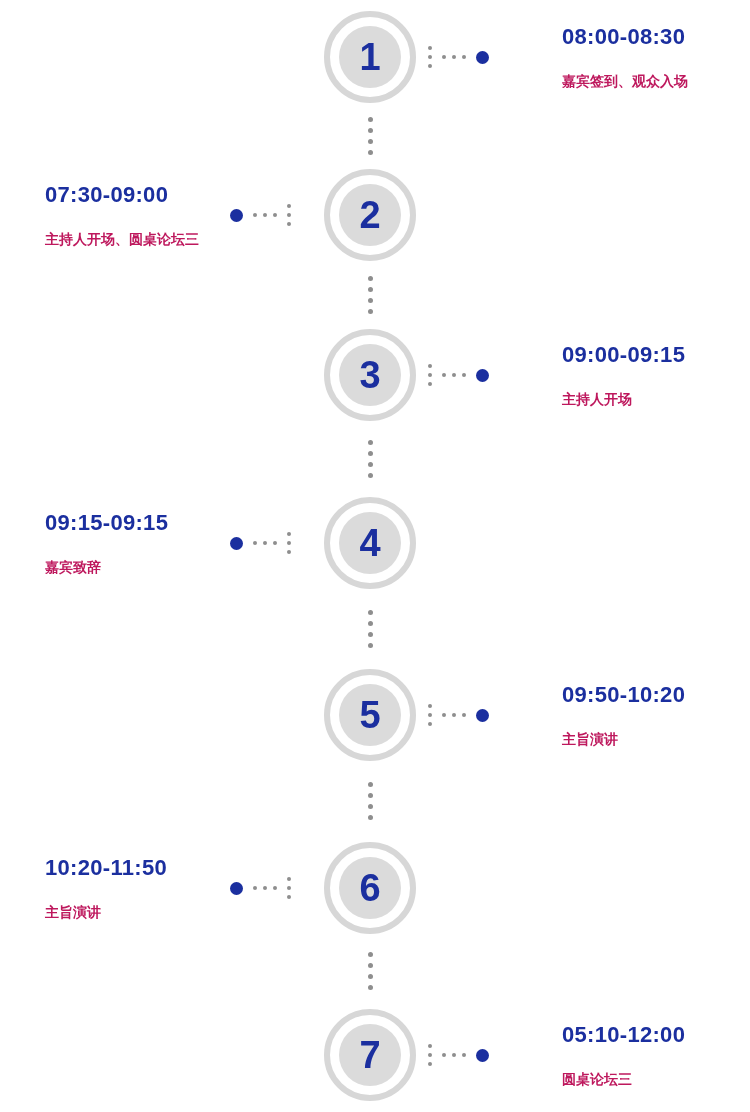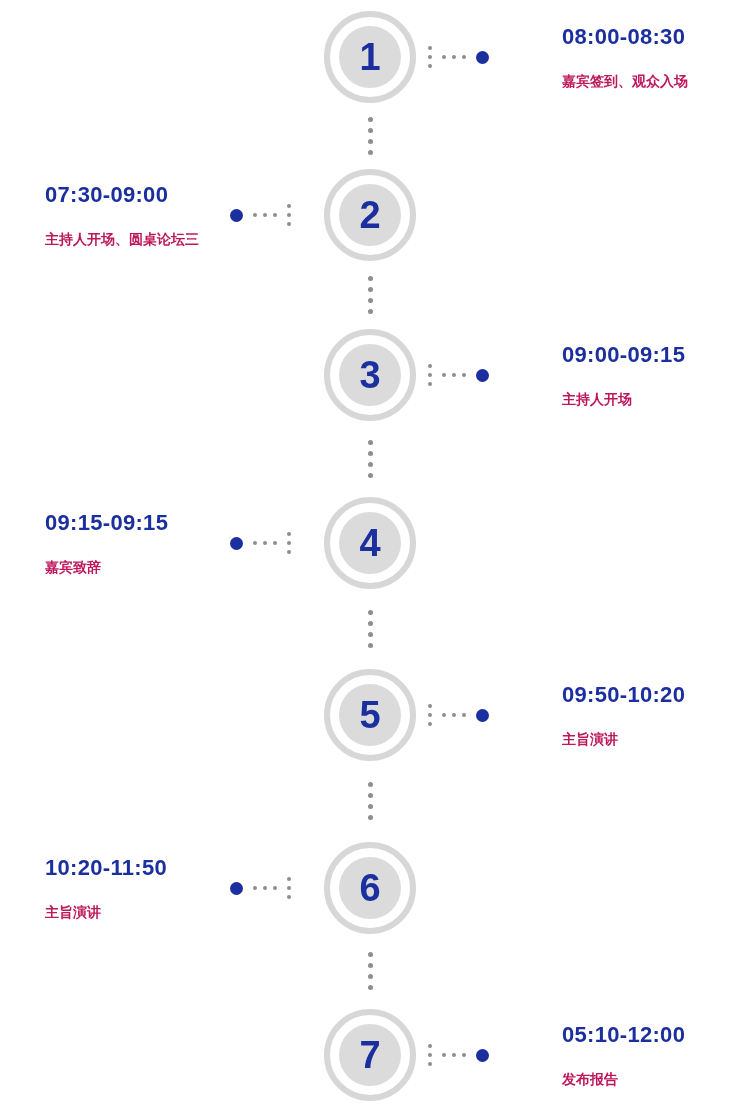--- a/index.html
+++ b/index.html
@@ -255,17 +255,17 @@
         </div>
       <div class="hdots">
           <i></i>
           <i></i>
           <i></i>
         </div>
       <div class="bullet"></div>
     </div>
     <div class="label right-label">
       <div class="time">05:10-12:00</div>
-      <div class="desc">发布报告</div>
+      <div class="desc">圆桌论坛三</div>
     </div>
   </div>
 
 </div>
 
 </body></html>

